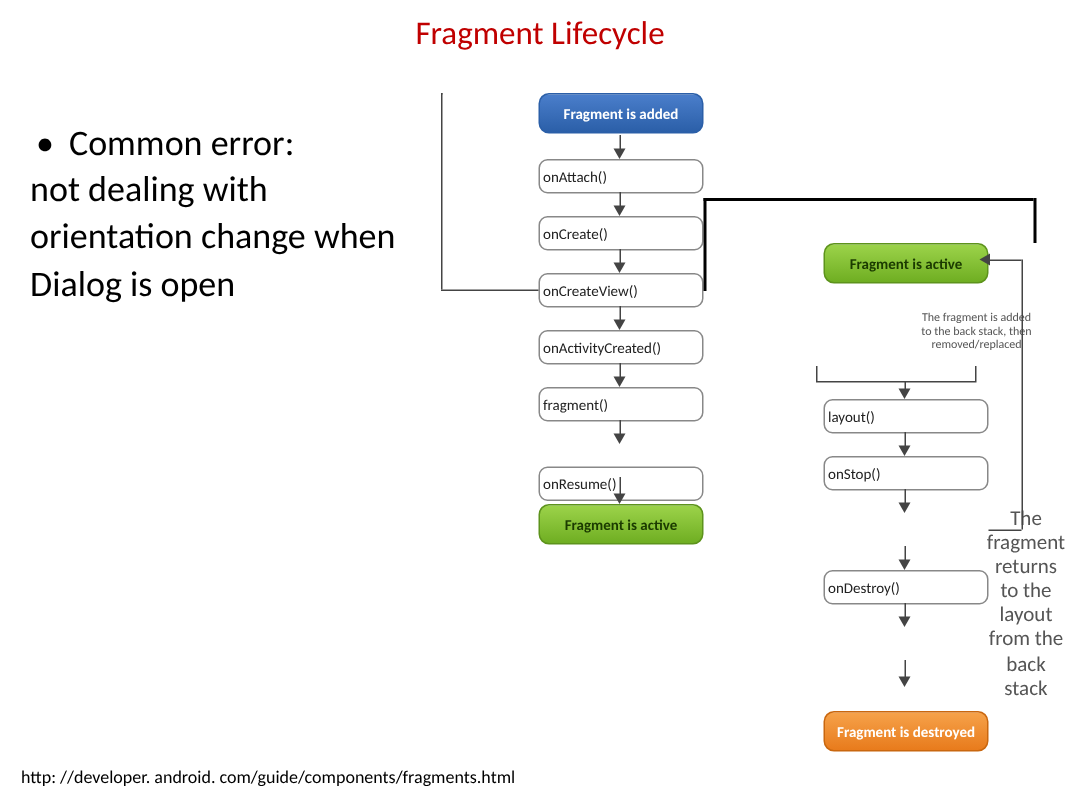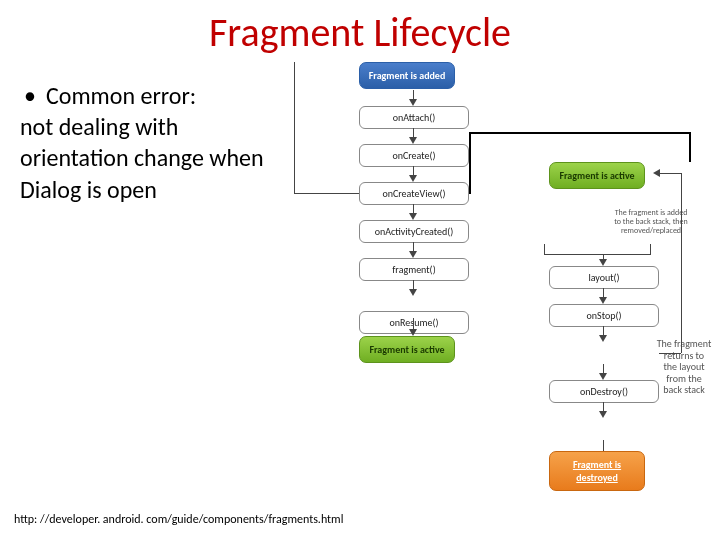--- a/index.html
+++ b/index.html
@@ -6,21 +6,21 @@
   body {
     width: 720px;
     height: 540px;
     background: #fff;
     font-family: Calibri, Arial, sans-serif;
     position: relative;
     overflow: hidden;
   }
   .title {
     text-align: center;
-    font-size: 40px;
+    font-size: 22px;
     color: #c00000;
     font-weight: 400;
     padding-top: 8px;
   }
   .bullet-area {
     position: absolute;
     left: 20px;
     top: 80px;
     width: 250px;
     font-size: 24px;
@@ -42,45 +42,44 @@
     top: 62px;
     right: 6px;
     width: 420px;
     height: 470px;
   }
   .node {
     border: 1px solid #888;
     border-radius: 6px;
     background: #fff;
     font-size: 10px;
-    text-align: center;
     padding: 4px 2px;
     position: absolute;
     width: 110px;
     left: 25px;
     color: #222;
     filter: blur(0.3px);
   }
   .state {
     border-radius: 7px;
     font-size: 10px;
     font-weight: 600;
     text-align: center;
     padding: 6px 4px;
     position: absolute;
-    width: 96px;
+    width: 110px;
     left: 25px;
     color: #fff;
   }
   .state.blue   { background: linear-gradient(#4a7ecb,#2b5fa8); border:1px solid #2b5fa8; }
   .state.green  { background: linear-gradient(#9cd34a,#6fae22); border:1px solid #5d931c; color:#1b3b00; }
   .state.orange { background: linear-gradient(#f6a24a,#e87b1c); border:1px solid #c9670f; }
   .side-note {
     position: absolute;
-    font-size: 10px;
+    font-size: 14px;
     color: #555;
     text-align: center;
     line-height: 1.15;
     filter: blur(0.25px);
   }
   .side-note.right {
     left: 362px;
     width: 56px;
   }
   
@@ -191,21 +190,21 @@
   <div class="vline" style="left:309px; top:302px; height:10px;"></div>
     <div class="arrow-down" style="left:305px; top:311px;"></div>
 
   <div class="node" style="top:318px; left:255px;">onDestroy()</div>
   <div class="vline" style="left:309px; top:340px; height:10px;"></div>
     <div class="arrow-down" style="left:305px; top:349px;"></div>
 
   <div class="vline" style="left:309px; top:378px; height:12px;"></div>
     <div class="arrow-down" style="left:305px; top:389px;"></div>
 
-  <div class="state orange" style="top:389px; left:255px;text-decoration:underline;">Fragment is destroyed</div>
+  <div class="state orange" style="top:412px; left:255px;">Fragment is destroyed</div>
 
   <div class="side-note right" style="top:276px;">The fragment returns to the layout from the back stack</div>
   <div class="hline" style="top:291px; left:365px; width:22px;"></div>
   <div class="vline" style="left:387px; top:111px; height:180px;"></div>
   <div class="hline" style="top:111px; left:365px; width:22px;"></div>
   <div class="arrow-left" style="top:107px; left:359px;"></div>
 
   <div class="hline" style="top:70px; left:175px; width:220px; height:2px; background:#000;"></div>
   <div class="vline" style="left:175px; top:70px; height:62px; width:2px; background:#000;"></div>
   <div class="vline" style="left:395px; top:70px; height:30px; width:2px; background:#000;"></div>

